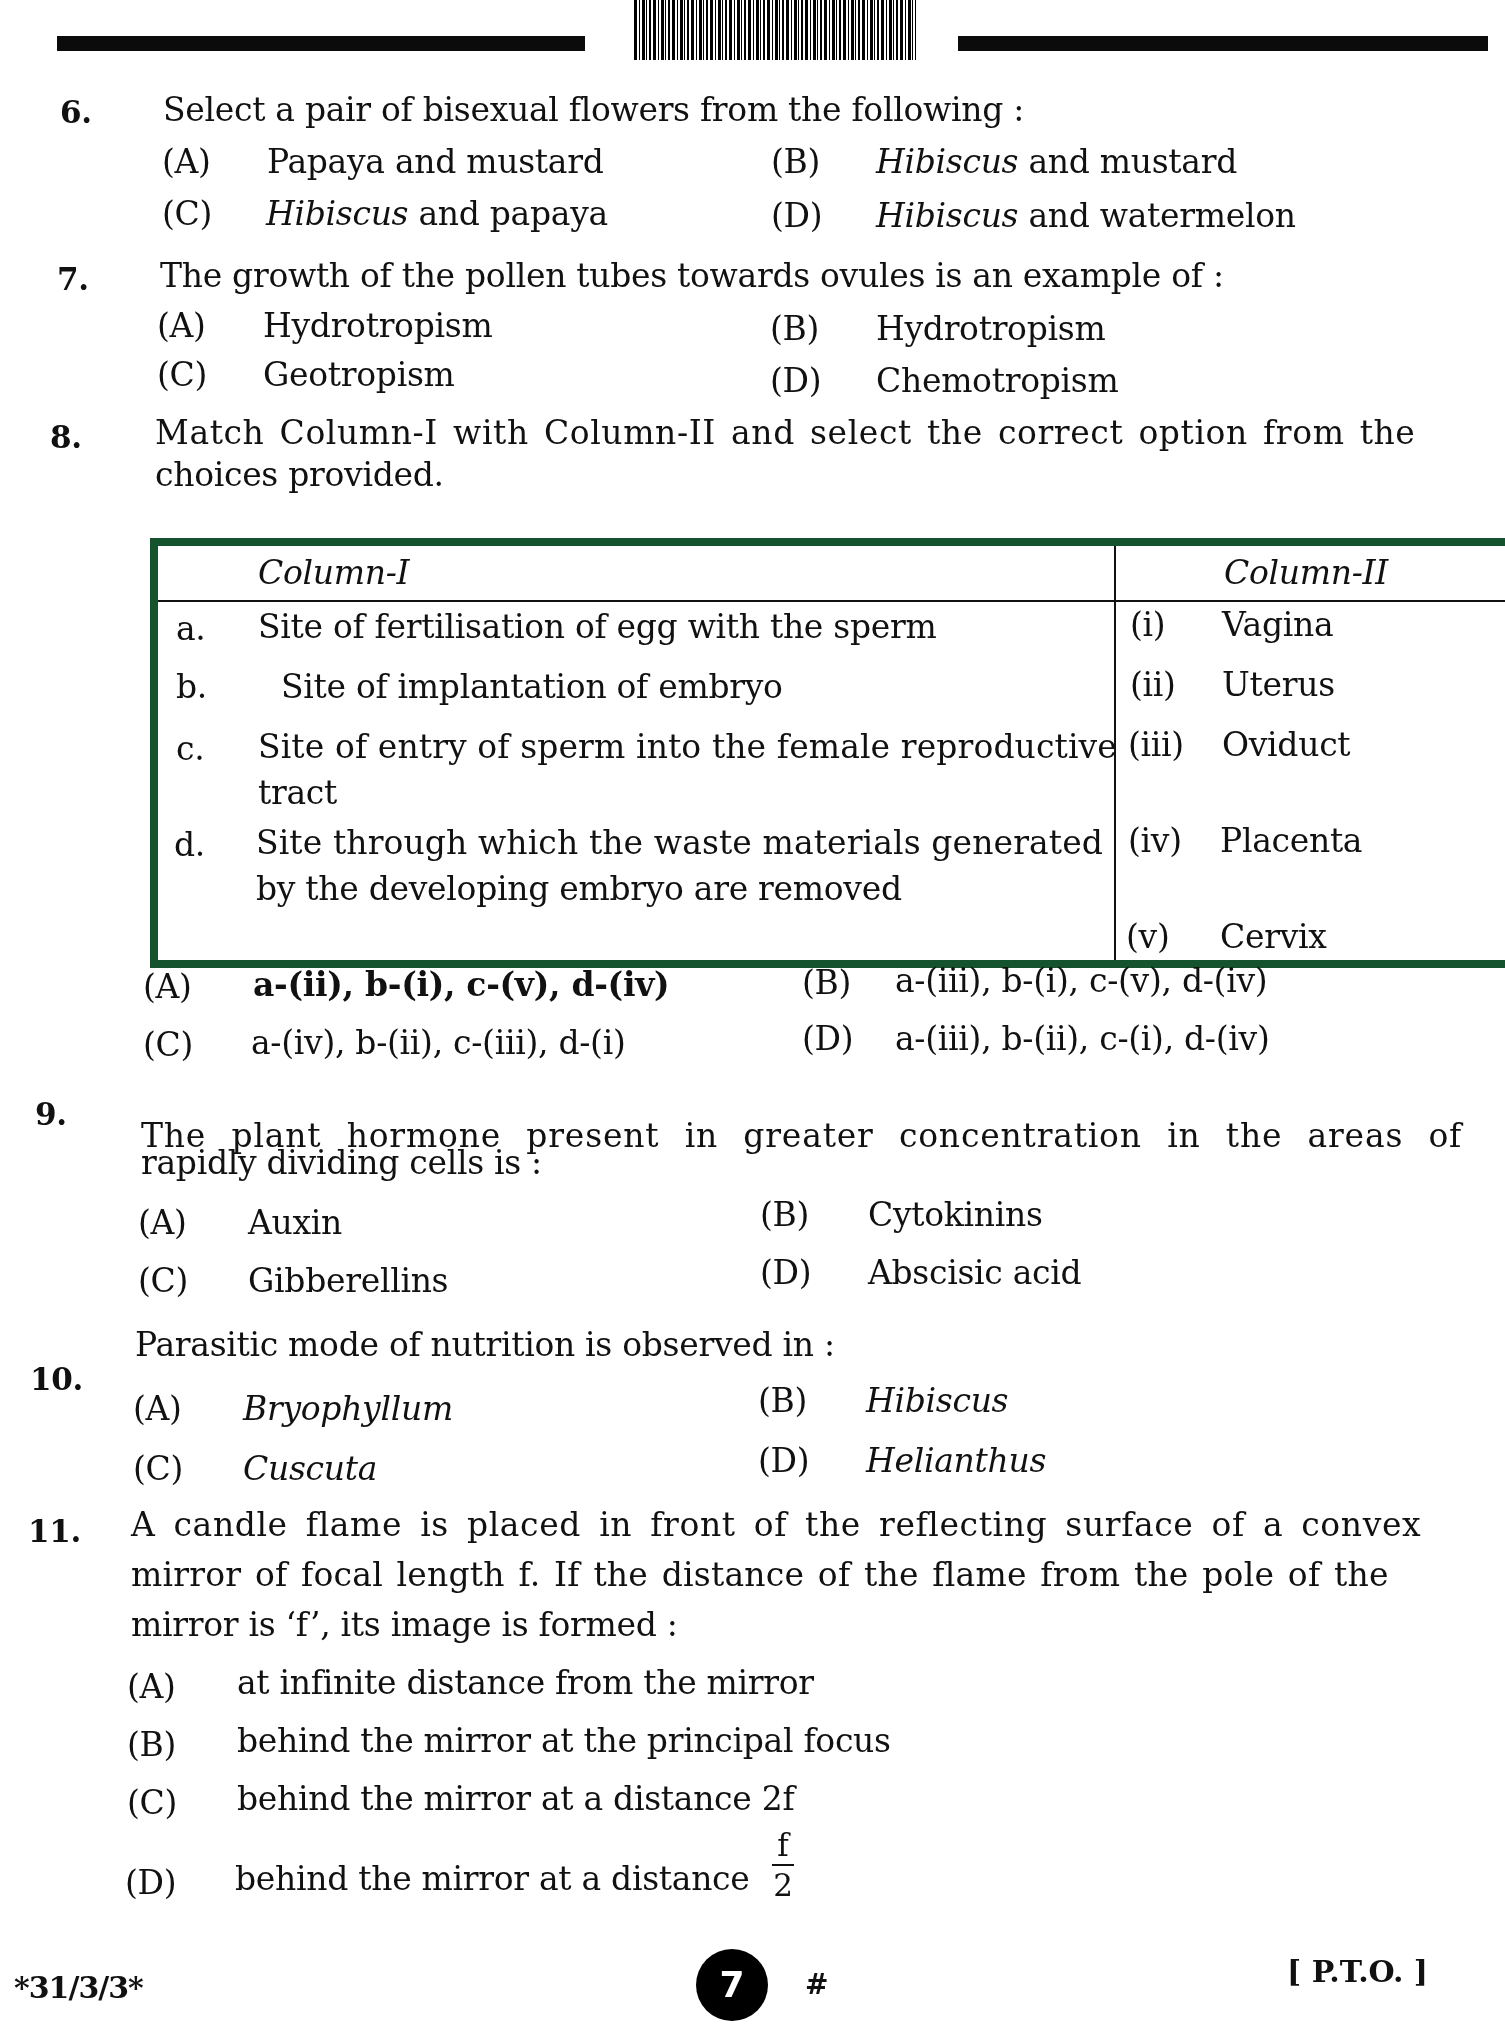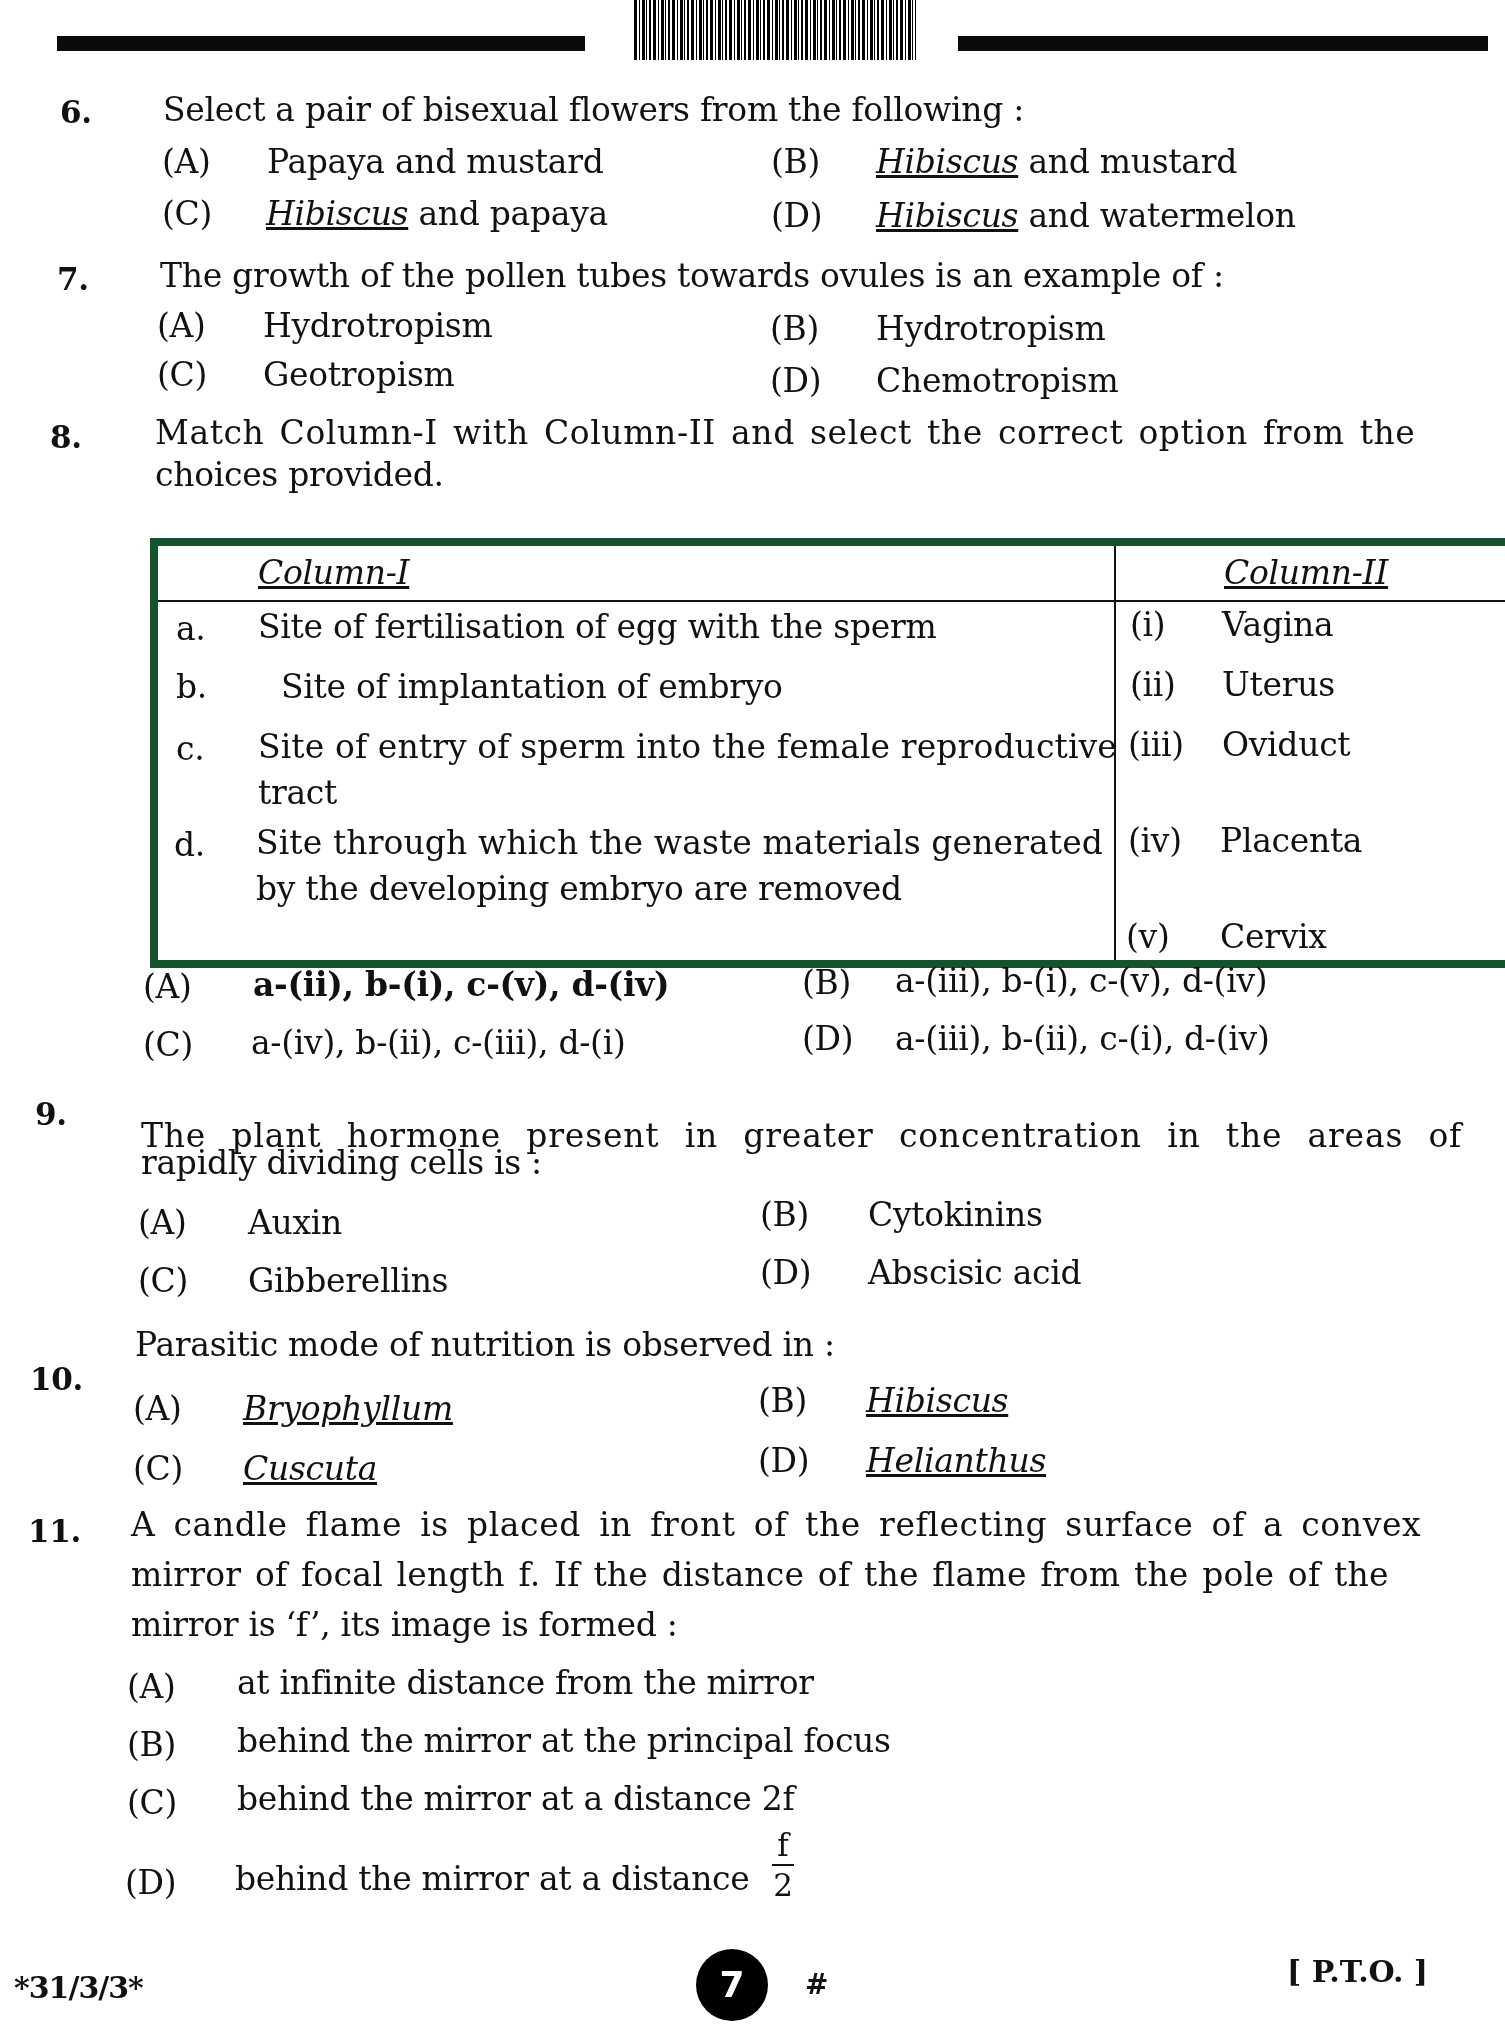--- a/index.html
+++ b/index.html
@@ -4,21 +4,21 @@
 <style>
   html, body { margin: 0; padding: 0; background: #ffffff; }
   body {
     width: 1505px; height: 2034px; position: relative; overflow: hidden;
     font-family: "DejaVu Serif", "Liberation Serif", serif;
     color: #111111;
   }
   .abs { position: absolute; white-space: nowrap; }
   .txt { font-size: 33px; line-height: 38px; letter-spacing: -0.3px; }
   .qnum { font-weight: bold; font-size: 31px; }
-  .it { font-style: italic; text-decoration: underline; }
+  .it { font-style: italic; }
 
   
   .bar { position: absolute; background: #0b0b0b; height: 15px; }
   .barcode { position: absolute; left: 634px; top: 0; width: 282px; height: 60px;
     background: repeating-linear-gradient(90deg,
       #000 0px, #000 3px, #fff 3px, #fff 5px, #000 5px, #000 6px, #fff 6px, #fff 8px,
       #000 8px, #000 11px, #fff 11px, #fff 12px, #000 12px, #000 13px, #fff 13px, #fff 15px,
       #000 15px, #000 17px, #fff 17px, #fff 19px); }
 
   

